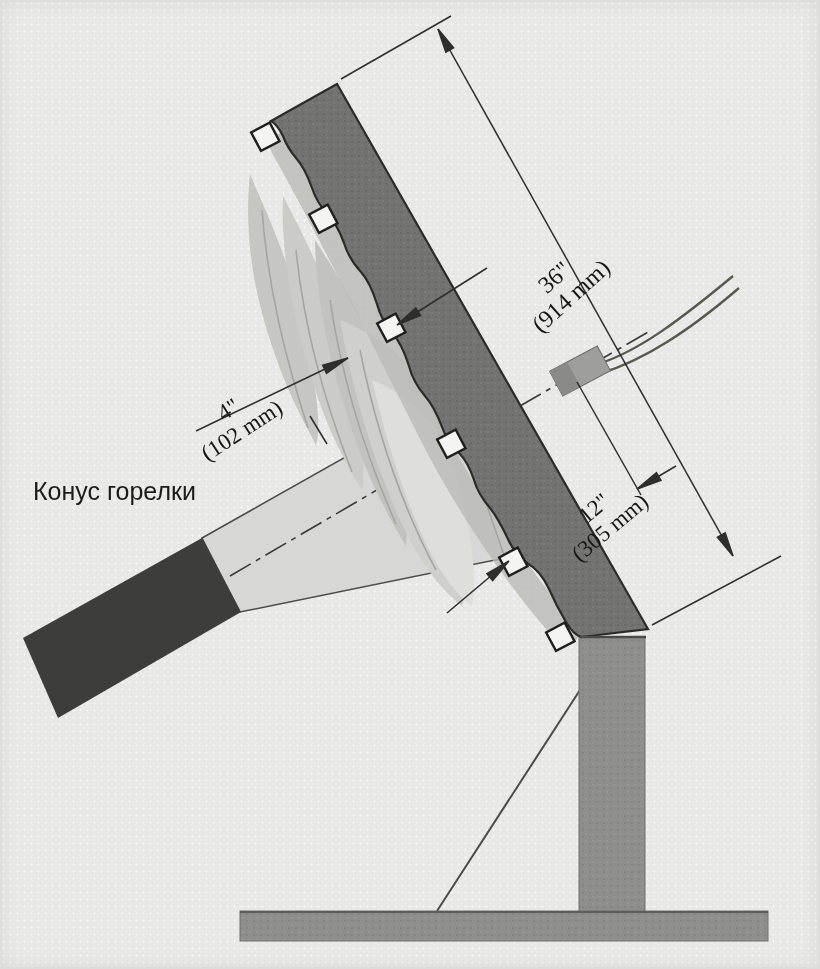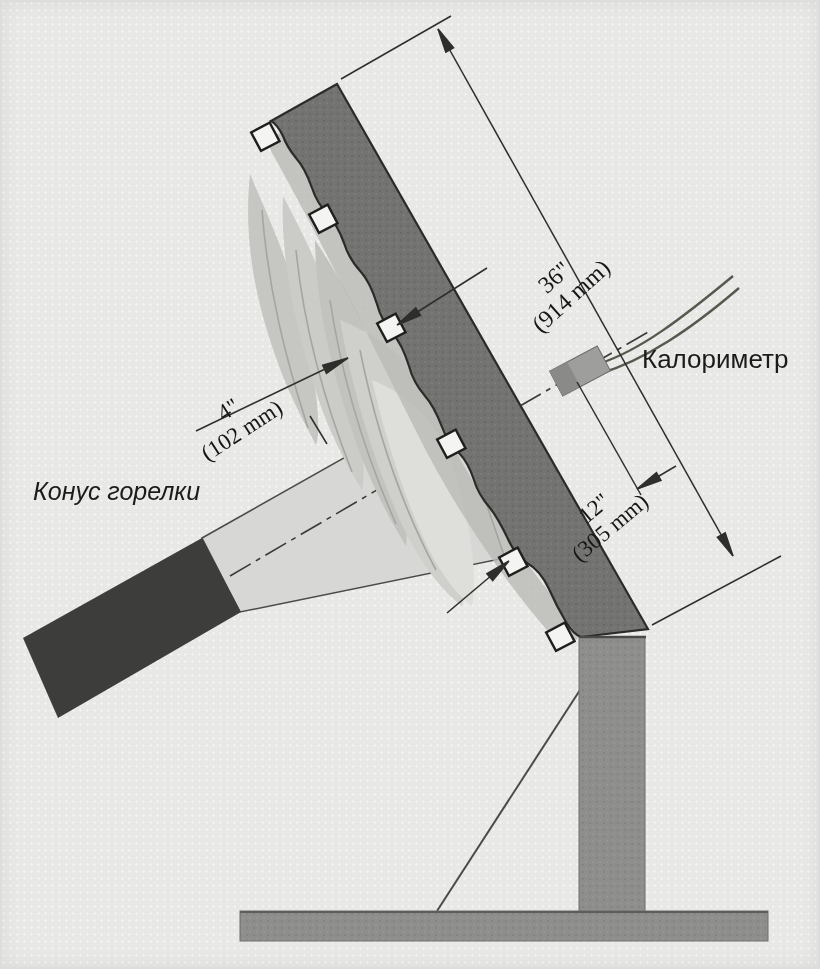--- a/index.html
+++ b/index.html
@@ -10,21 +10,21 @@
     background-size:7px 7px;
     box-shadow:inset 0 0 0 2px #dddddb, inset 0 0 22px rgba(0,0,0,.07);
     font-family:"Liberation Sans", sans-serif;
   }
   svg{position:absolute;left:0;top:0;}
   .lbl{
     position:absolute;color:#1b1b19;white-space:nowrap;
     font-family:"Liberation Sans", sans-serif;
   }
   .lbl-calorimeter{left:642px;top:344px;font-size:26px;}
-  .lbl-cone{left:33px;top:477px;font-size:25px;font-style:italic;}
+  .lbl-cone{left:33px;top:477px;font-size:25px;}
   .lbl-duct{left:144px;top:681px;font-size:27px;}
   .dim{
     position:absolute;color:#161614;text-align:center;
     font-family:"Liberation Serif", serif;font-size:24px;line-height:25px;
     transform-origin:center center;
   }
   .dim span{display:block;}
   .dim-36{left:563px;top:287px;transform:translate(-50%,-50%) rotate(-42deg);}
   .dim-4 {left:235px;top:420px;transform:translate(-50%,-50%) rotate(-33deg);font-size:23px;}
   .dim-12{left:602px;top:518px;transform:translate(-50%,-50%) rotate(-40deg);font-size:23px;}
@@ -128,21 +128,20 @@
     </g>
 
     <g stroke="#2e2e2c" stroke-width="1.5" fill="#2e2e2c">
       <line x1="487" y1="268" x2="400" y2="323"></line>
       <polygon points="397,325 415.7,307.8 420.5,315.4"></polygon>
       <line x1="447" y1="613" x2="505" y2="564"></line>
       <polygon points="509,561 492.7,580.5 486.9,573.7"></polygon>
     </g>
   </svg>
 
-  <div class="lbl lbl-calorimeter">Калориметр</div>
   <div class="lbl lbl-cone">Конус горелки</div>
 
   <div class="dim dim-36">
     <span>36"</span>
     <span>(914 mm)</span>
   </div>
   <div class="dim dim-4">
     <span>4"</span>
     <span>(102 mm)</span>
   </div>

